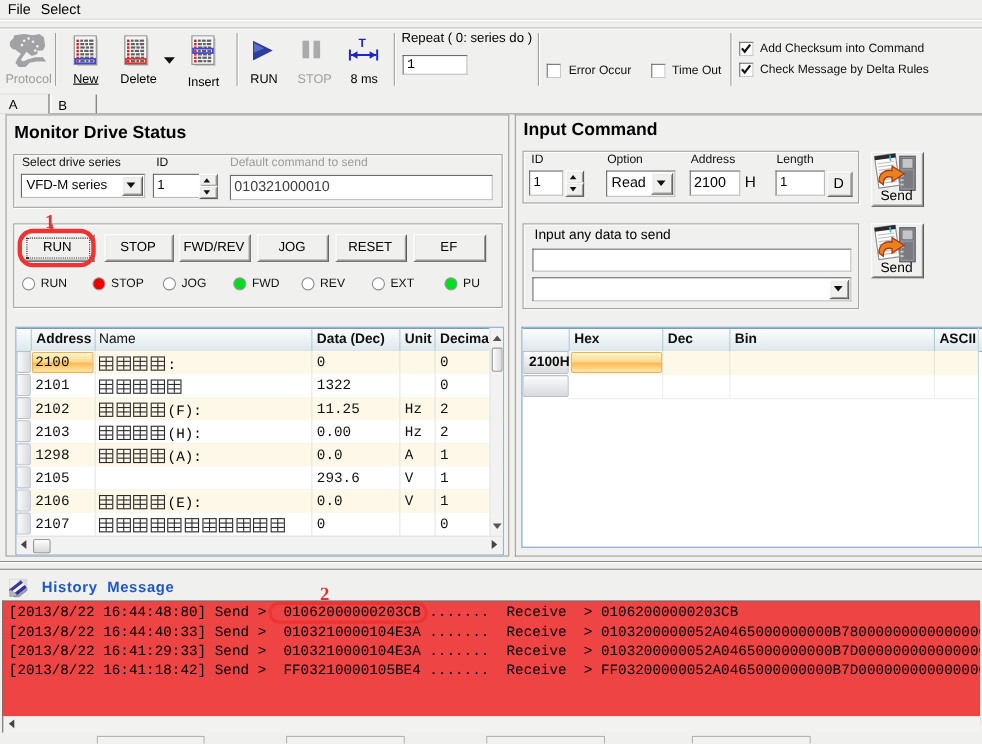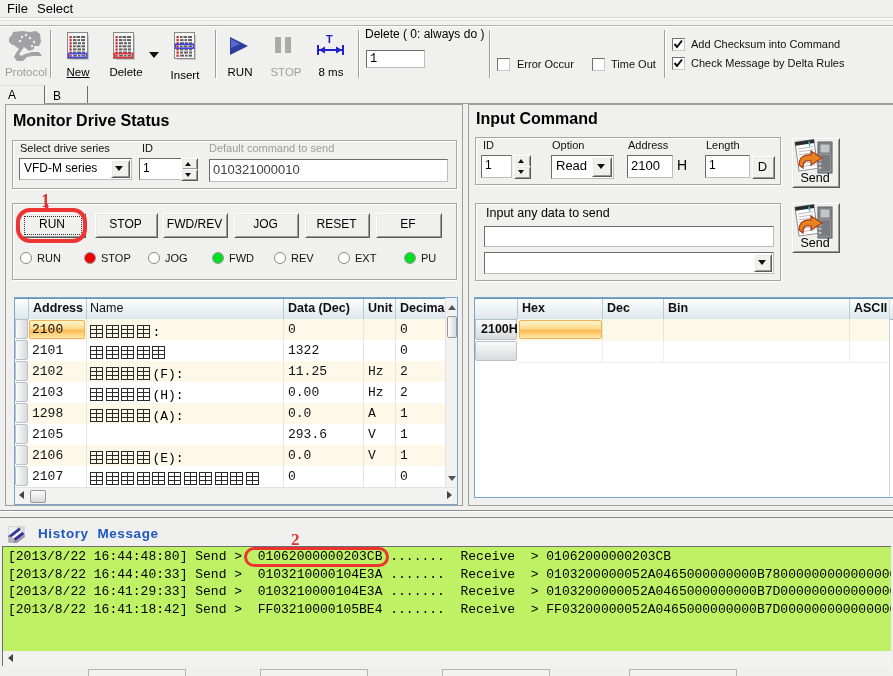--- a/index.html
+++ b/index.html
@@ -164,21 +164,21 @@
     <text x="9" y="10" font-family="Liberation Sans" font-size="11" font-weight="bold" fill="#2222cc">T</text>
     <line x1="1" y1="12" x2="1" y2="22" stroke="#2222cc" stroke-width="2"></line>
     <line x1="26" y1="12" x2="26" y2="22" stroke="#2222cc" stroke-width="2"></line>
     <line x1="2" y1="17" x2="25" y2="17" stroke="#2222cc" stroke-width="2"></line>
     <polygon points="2,17 8,13.5 8,20.5" fill="#2222cc"></polygon>
       <polygon points="25,17 19,13.5 19,20.5" fill="#2222cc"></polygon>
   </svg>
   <div class="abs" style="left:314px;top:41px;width:34px;text-align:center;font-size:11.5px;color:#000;">8 ms</div>
   <div class="vsep" style="left:358px;top:5px;"></div>
 
-  <div class="abs" style="left:365px;top:2px;font-size:12px;color:#000;">Delete ( 0: always do )</div>
+  <div class="abs" style="left:365px;top:2px;font-size:12px;color:#000;">Repeat ( 0: series do )</div>
   <div class="abs sunken" style="left:366px;top:25px;width:57px;height:16px;"></div>
   <div class="abs mono" style="left:370px;top:27px;font-size:12px;color:#000;">1</div>
   <div class="vsep" style="left:489px;top:5px;"></div>
 
   <div class="abs" style="left:497px;top:33px;width:13px;height:13px;background:#fff;border:1px solid;border-color:#707070 #c8c8c8 #c8c8c8 #707070;box-sizing:border-box;"></div>
   <div class="abs lbl" style="left:517px;top:33px;">Error Occur</div>
   <div class="abs" style="left:592px;top:33px;width:13px;height:13px;background:#fff;border:1px solid;border-color:#707070 #c8c8c8 #c8c8c8 #707070;box-sizing:border-box;"></div>
   <div class="abs lbl" style="left:611px;top:33px;">Time Out</div>
   <div class="vsep" style="left:664px;top:5px;"></div>
   <div class="abs" style="left:672px;top:13px;width:13px;height:13px;background:#fff;border:1px solid;border-color:#707070 #c8c8c8 #c8c8c8 #707070;box-sizing:border-box;"></div>
@@ -489,21 +489,21 @@
     <rect x="9" y="9" width="8" height="8" fill="#efefef"></rect>
 <g transform="rotate(-38 8 9)">
       <rect x="1" y="5" width="14" height="3" fill="#3a3a9a"></rect>
       <rect x="1" y="8" width="14" height="2.5" fill="#f4f4f4"></rect>
       <rect x="1" y="10.5" width="14" height="3" fill="#30309a"></rect>
       <rect x="1" y="13.5" width="14" height="2.5" fill="#9a9aa8"></rect>
     </g>
 <path d="M1 10 L7 14 L7 16 L1 16 Z" fill="#b8b8b8" stroke="#888" stroke-width="0.5"></path>
 </svg>
 <div class="abs" style="left:38px;top:526px;font-size:13.5px;font-weight:bold;color:#1f58bf;letter-spacing:0.6px;">History&nbsp; Message</div>
-<div class="abs" style="left:2px;top:546px;width:889px;height:113px;background:#bef264;border-top:1px solid #6e6e6e;border-left:1px solid #6e6e6e;box-sizing:border-box;overflow:hidden;">
+<div class="abs" style="left:2px;top:546px;width:889px;height:113px;background:#ef4444;border-top:1px solid #6e6e6e;border-left:1px solid #6e6e6e;box-sizing:border-box;overflow:hidden;">
 <div class="abs mono" style="left:5px;top:2.0px;font-size:13px;color:#000;white-space:pre;">[2013/8/22 16:44:48:80] Send &gt;  01062000000203CB .......  Receive  &gt; 01062000000203CB</div>
 <div class="abs mono" style="left:5px;top:19.5px;font-size:13px;color:#000;white-space:pre;">[2013/8/22 16:44:40:33] Send &gt;  0103210000104E3A .......  Receive  &gt; 0103200000052A0465000000000B78000000000000000000000000</div>
 <div class="abs mono" style="left:5px;top:37.0px;font-size:13px;color:#000;white-space:pre;">[2013/8/22 16:41:29:33] Send &gt;  0103210000104E3A .......  Receive  &gt; 0103200000052A0465000000000B7D000000000000000000000000</div>
 <div class="abs mono" style="left:5px;top:54.5px;font-size:13px;color:#000;white-space:pre;">[2013/8/22 16:41:18:42] Send &gt;  FF03210000105BE4 .......  Receive  &gt; FF03200000052A0465000000000B7D000000000000000000000000</div>
 </div>
 <div class="abs" style="left:291px;top:530px;font-size:17px;font-weight:bold;color:#e23434;font-family:'Liberation Serif',serif;">2</div>
 <div class="abs" style="left:244px;top:547px;width:145px;height:20px;border:3.5px solid #ee3333;border-radius:10px;box-sizing:border-box;"></div>
 <div class="abs" style="left:2px;top:651px;width:889px;height:15px;background:#f2f2f1;border-left:1px solid #6e6e6e;box-sizing:border-box;"></div>
 <div class="abs" style="left:8px;top:654px;width:0;height:0;border-top:4.5px solid transparent;border-bottom:4.5px solid transparent;border-right:5px solid #444;"></div>
 

